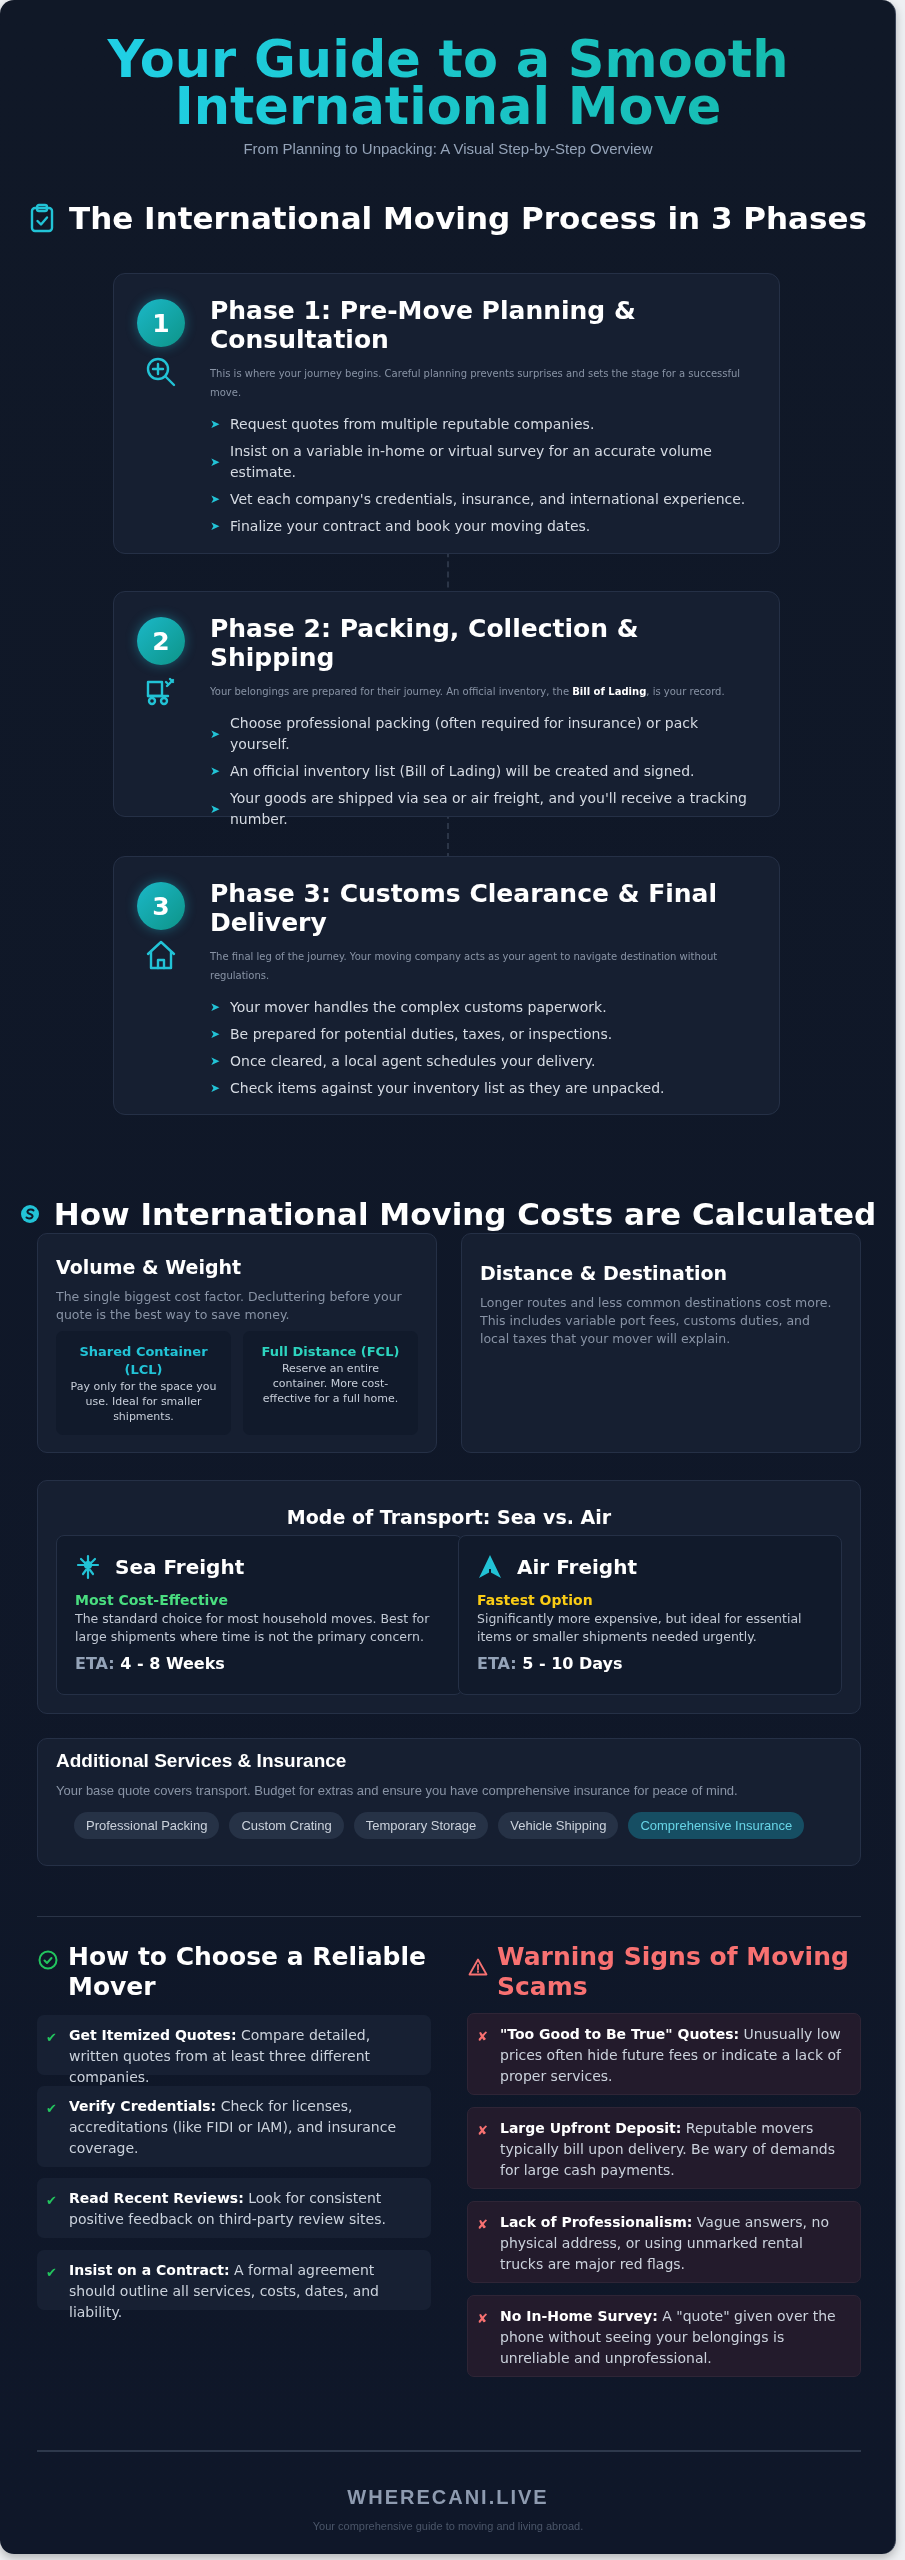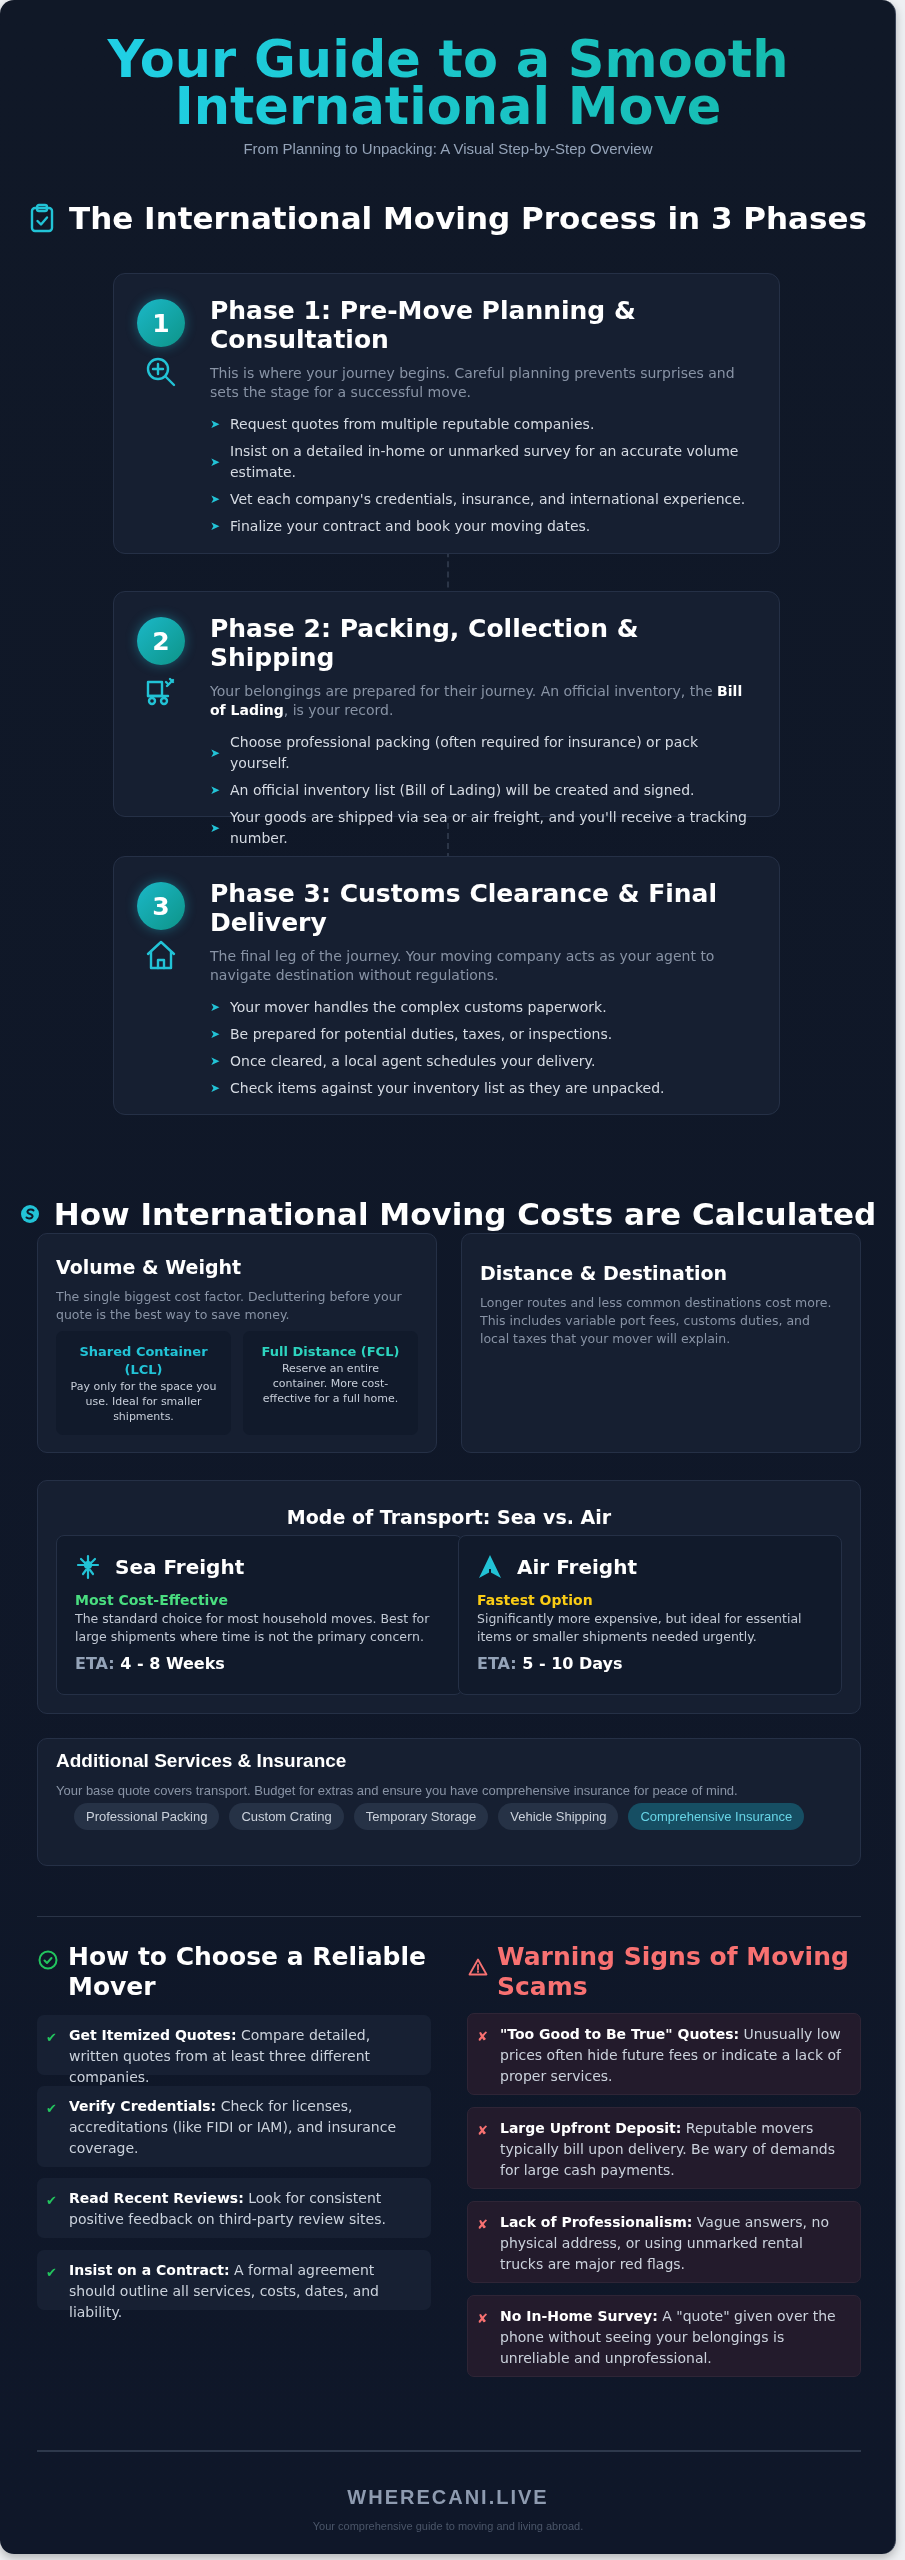--- a/index.html
+++ b/index.html
@@ -36,21 +36,21 @@
   }
   .phase-badge {
     position: absolute; left: 23px; top: 25px; width: 48px; height: 48px; border-radius: 50%;
     background: linear-gradient(135deg, #1bb8c8, #0d9488);
     box-shadow: 0 0 12px rgba(34,211,238,0.35);
     color: #fff; font-weight: bold; font-size: 25px; display: flex; align-items: center; justify-content: center;
   }
   .phase-icon { position: absolute; left: 31px; top: 82px; width: 32px; height: 32px; }
   .phase-body { position: absolute; left: 96px; right: 30px; top: 22px; }
   .phase-title { font-size: 25px; font-weight: bold; color: #fff; line-height: 29px; font-family: "DejaVu Sans", sans-serif; }
-  .phase-desc { margin-top: 10px; font-size: 14px; color: #8893a5; line-height: 19px; font-family: "DejaVu Sans", sans-serif; }
+  .phase-desc { margin-top: 10px; font-size: 10px; color: #8893a5; line-height: 19px; font-family: "DejaVu Sans", sans-serif; }
   .phase-desc b { color: #fff; }
   .phase-list { list-style: none; margin-top: 12px; }
   .phase-list li { display: flex; align-items: center; font-size: 14px; color: #d6dbe3; line-height: 21px; margin-bottom: 6px; }
   .phase-list li .arrow { color: #22c3d6; font-size: 12px; width: 20px; flex: none; }
   .timeline-line { position: absolute; left: 447px; top: 330px; width: 0; height: 680px; border-left: 2px dashed #2b3547; }
 
   .card {
     position: absolute; background: #161f31; border: 1px solid #253046; border-radius: 10px;
   }
   .card-title { font-size: 19px; font-weight: bold; color: #fff; }
@@ -114,21 +114,21 @@
     <div class="phase-body">
       <div class="phase-title">Phase 1: Pre-Move Planning &amp; Consultation</div>
       <div class="phase-desc">This is where your journey begins. Careful planning prevents surprises and sets the stage for a successful move.</div>
       <ul class="phase-list">
         <li>
             <span class="arrow">➤</span>
             <span>Request quotes from multiple reputable companies.</span>
           </li>
         <li>
             <span class="arrow">➤</span>
-            <span>Insist on a detailed in-home or unmarked survey for an accurate volume estimate.</span>
+            <span>Insist on a variable in-home or virtual survey for an accurate volume estimate.</span>
           </li>
         <li>
             <span class="arrow">➤</span>
             <span>Vet each company's credentials, insurance, and international experience.</span>
           </li>
         <li>
             <span class="arrow">➤</span>
             <span>Finalize your contract and book your moving dates.</span>
           </li>
       </ul>
@@ -245,21 +245,21 @@
       </div>
       <div class="transport-tag" style="color:#facc15;">Fastest Option</div>
       <div class="transport-desc">Significantly more expensive, but ideal for essential items or smaller shipments needed urgently.</div>
       <div class="transport-eta"><span class="lbl">ETA:</span> <span>5 - 10 Days</span></div>
     </div>
   </div>
 
   <div class="card" style="left:37px;top:1738px;width:824px;height:128px;padding:11px 18px;">
     <div class="card-title" style="font-family:'Liberation Sans',sans-serif;">Additional Services &amp; Insurance</div>
     <div class="card-desc" style="font-family:'Liberation Sans',sans-serif;font-size:13px;">Your base quote covers transport. Budget for extras and ensure you have comprehensive insurance for peace of mind.</div>
-    <div style="margin-top:3px;padding-left:18px;">
+    <div style="margin-top:12px;padding-left:18px;">
       <span class="pill">Professional Packing</span><span class="pill">Custom Crating</span><span class="pill">Temporary Storage</span><span class="pill">Vehicle Shipping</span><span class="pill accent">Comprehensive Insurance</span>
     </div>
   </div>
 
   <div class="divider" style="left:37px;top:1916px;width:824px;"></div>
 
   <svg style="position:absolute;left:38px;top:1950px;" width="20" height="20" viewBox="0 0 20 20" fill="none" stroke="#22c55e" stroke-width="2" stroke-linecap="round" stroke-linejoin="round">
     <circle cx="10" cy="10" r="8.5"></circle>
       <path d="M6.5 10.5l2.5 2.5 4.5-5"></path>
   </svg>

